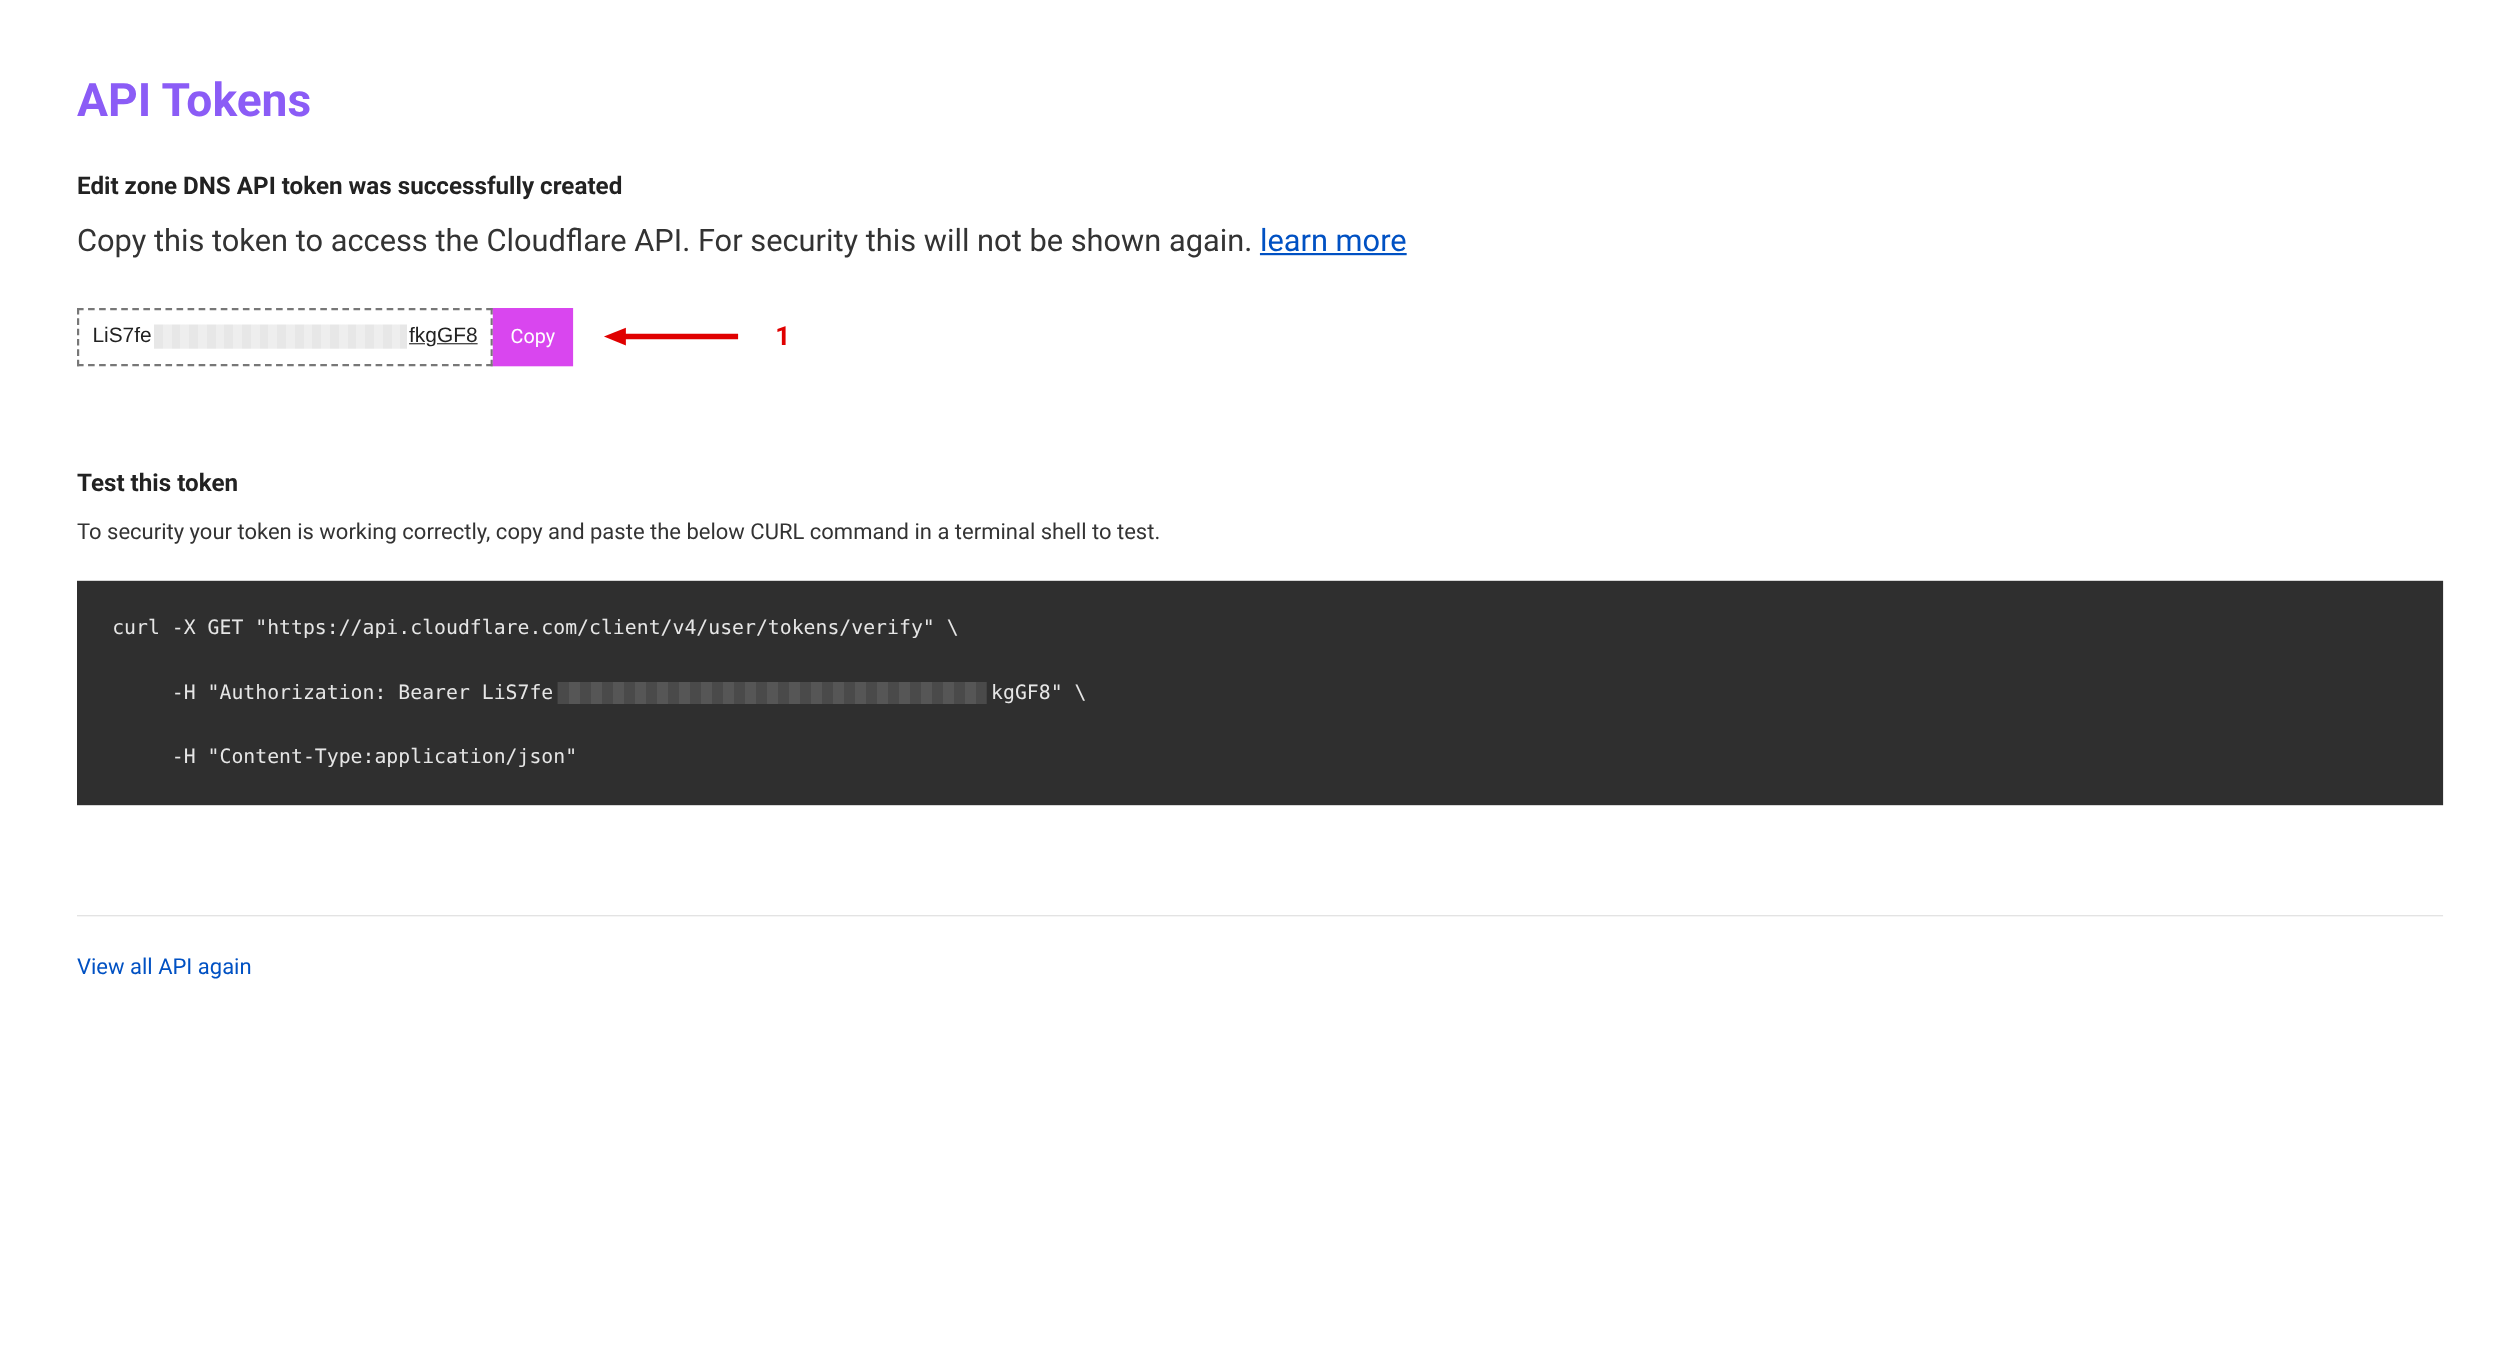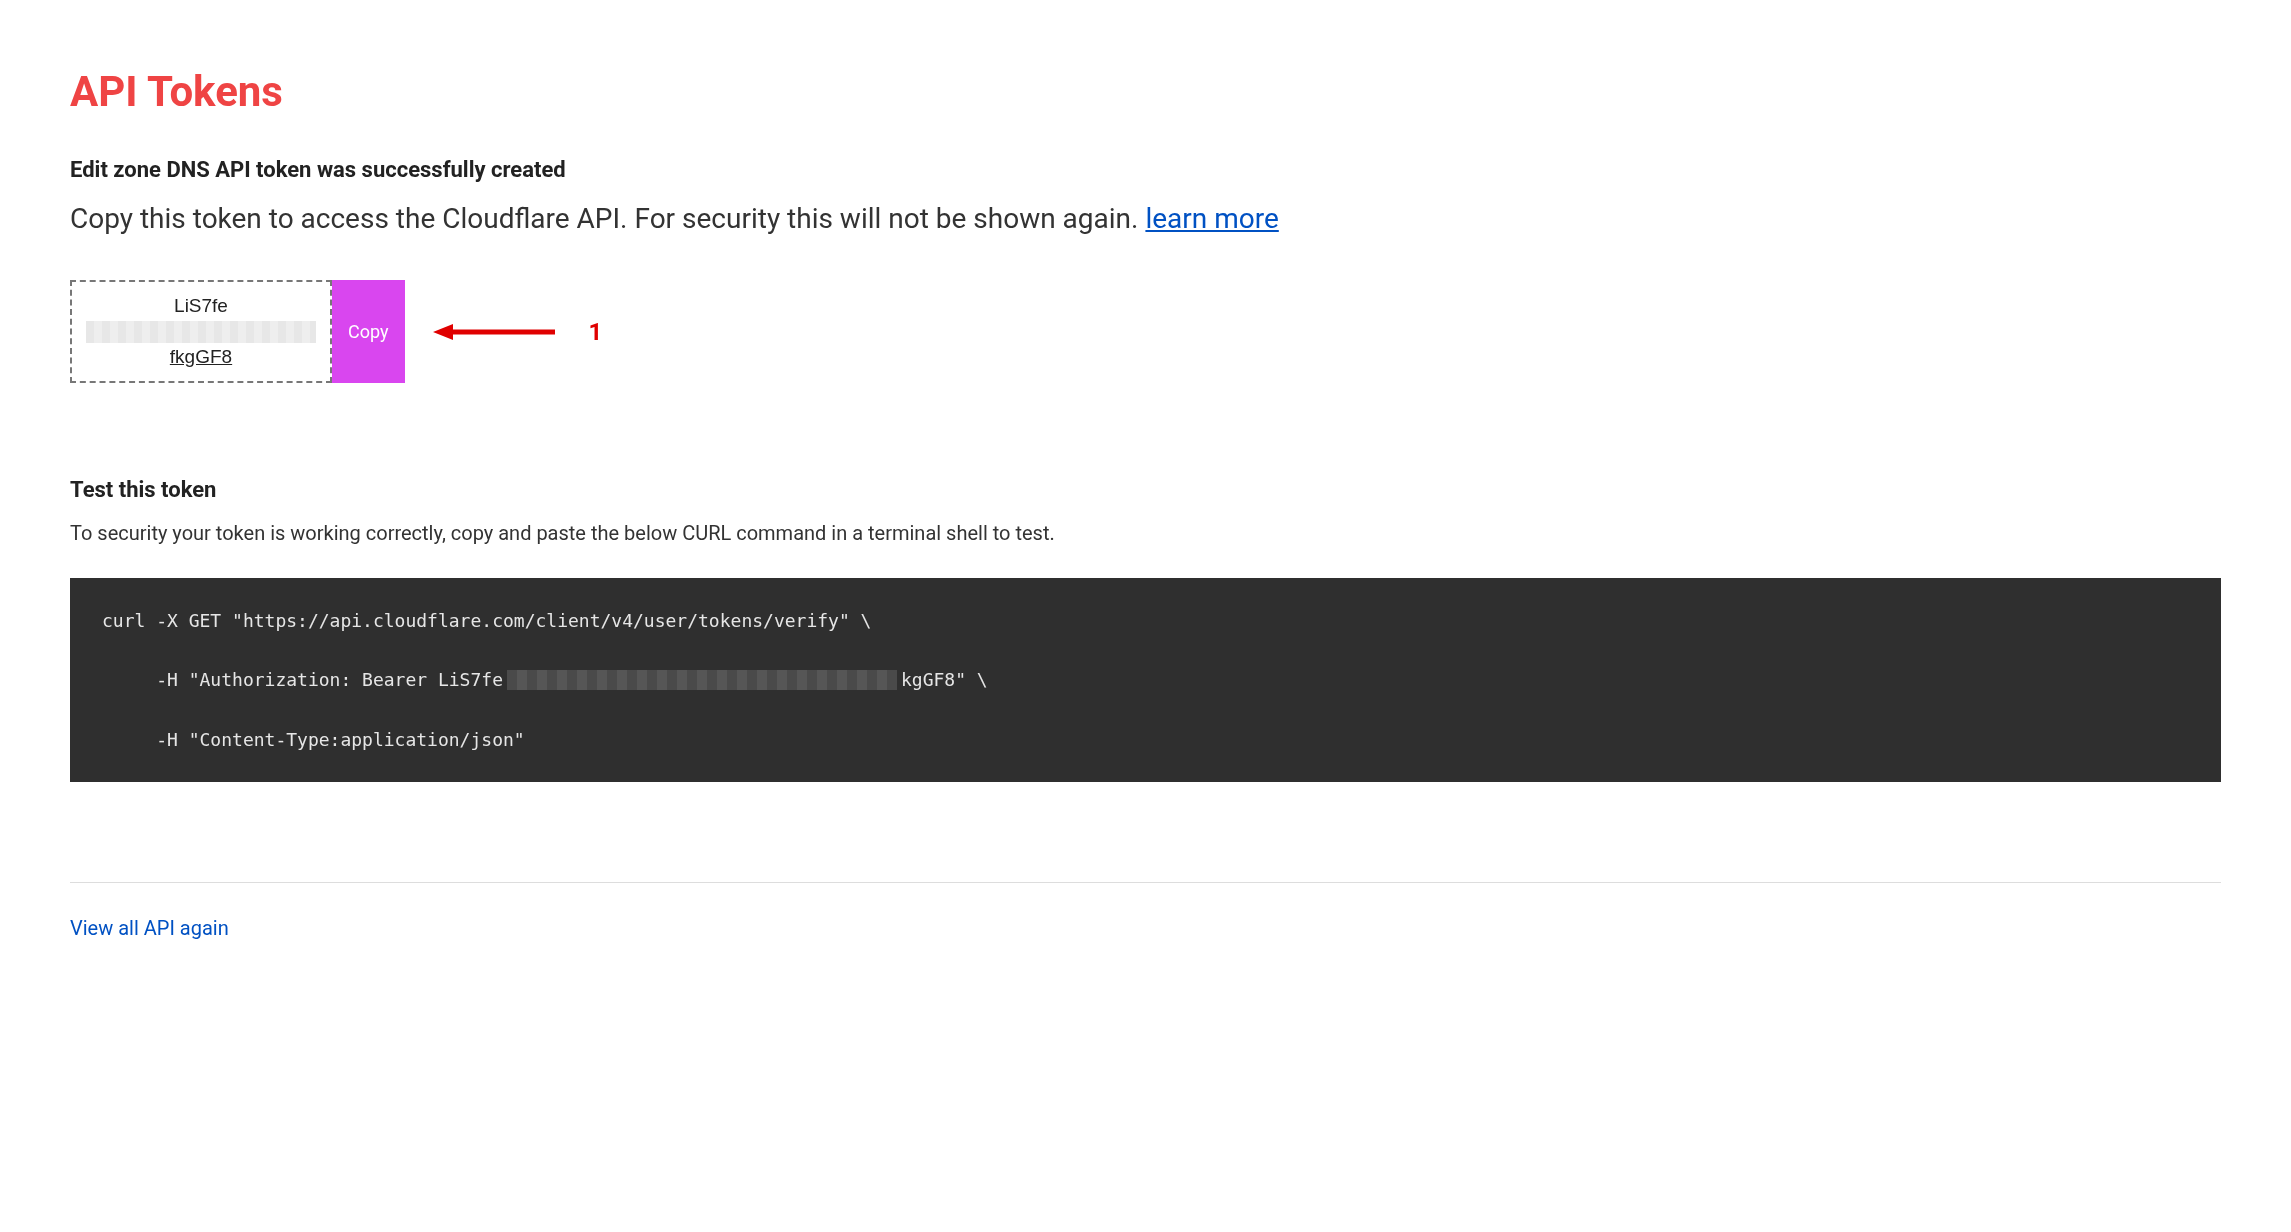--- a/index.html
+++ b/index.html
@@ -8,21 +8,21 @@
     color: #222;
     background: #fff;
     padding: 60px 70px;
     font-size: 20px;
     line-height: 1.5;
   }
   h1 {
     font-size: 42px;
     font-weight: 700;
     margin-bottom: 30px;
-    color: #ef4444;
+    color: #8b5cf6;
   }
   h2.subhead {
     font-size: 22px;
     font-weight: 700;
     margin-bottom: 12px;
     color: #222;
   }
   p.desc {
     font-size: 28px;
     color: #333;
@@ -38,21 +38,20 @@
     margin-bottom: 90px;
   }
   .token-box {
     border: 2px dashed #777;
     padding: 10px 12px;
     display: inline-flex;
     align-items: center;
     font-family: "Segoe UI", Arial, sans-serif;
     font-size: 19px;
     color: #222;
-    flex-direction: column;
   }
   .token-prefix { white-space: pre; }
   .token-blur {
     display: inline-block;
     width: 230px;
     height: 22px;
     margin: 0 2px;
     background: repeating-linear-gradient(90deg,#e7e7e7 0px,#e7e7e7 8px,#eeeeee 8px,#eeeeee 16px);
     filter: blur(0.5px);
   }

